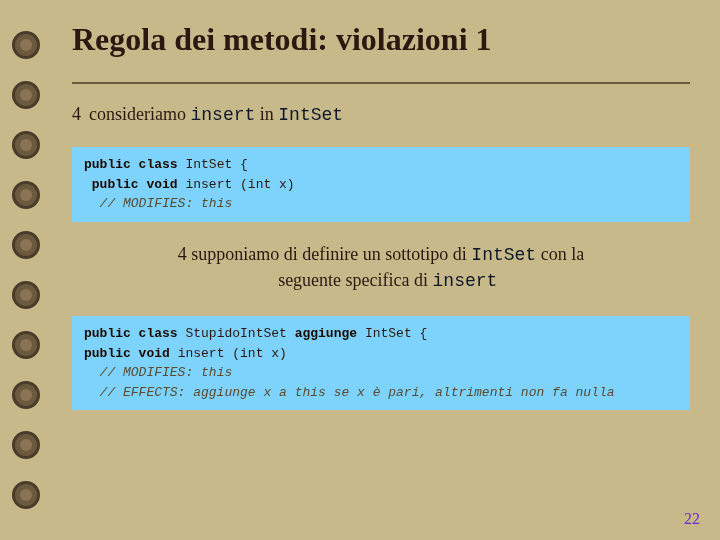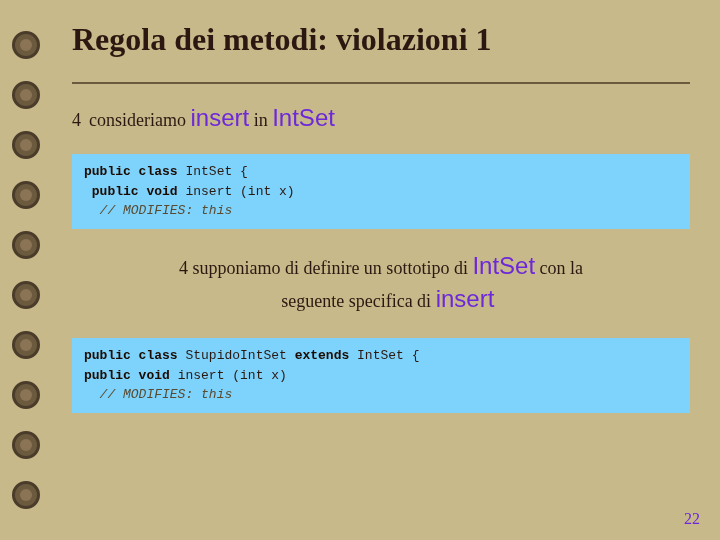--- a/index.html
+++ b/index.html
@@ -103,23 +103,23 @@
       color: #2C1810;
       font-weight: normal;
     }
 
     .section-text {
       font-size: 18px;
       color: #2C1810;
     }
 
     .code-inline {
-      font-family: Liberation Sans, sans-serif;
-      font-size: 24px;
-      color: #6d28d9;
+      font-family: Liberation Mono, monospace;
+      font-size: 18px;
+      color: #0f172a;
     }
 
     
     .code-block {
       background-color: #7dd3fc;
       border-left: none;
       padding: 8px 12px;
       margin: 8px 0 14px 0;
       font-family: 'Courier New', Courier, monospace;
       font-size: 13px;
@@ -192,22 +192,23 @@
       <div><span class="keyword">public class</span> IntSet {</div>
       <div>&nbsp;<span class="keyword">public void</span> insert (int x)</div>
       <div class="comment">&nbsp;&nbsp;// MODIFIES: <em>this</em></div>
     </div>
 
     <div class="section-label-2">
       <span class="section-number">4&nbsp;</span><span class="section-text">supponiamo di definire un sottotipo di <span class="code-inline">IntSet</span> con la<br>&nbsp;&nbsp;&nbsp;seguente specifica di <span class="code-inline">insert</span></span>
     </div>
 
     <div class="code-block">
-      <div><span class="keyword">public class</span> StupidoIntSet <span class="keyword">extends</span> IntSet {</div>
+      <div><span class="keyword">public class</span> StupidoIntSet <span class="keyword">aggiunge</span> IntSet {</div>
       <div><span class="keyword">public void</span> insert (int x)</div>
       <div class="comment">&nbsp;&nbsp;// MODIFIES: <em>this</em></div>
+      <div class="comment">&nbsp;&nbsp;// EFFECTS: aggiunge x a this se x è pari, altrimenti non fa nulla</div>
     </div>
 
   </div>
 
   <div class="page-number">22</div>
 
 </div>
 
 </body></html>

